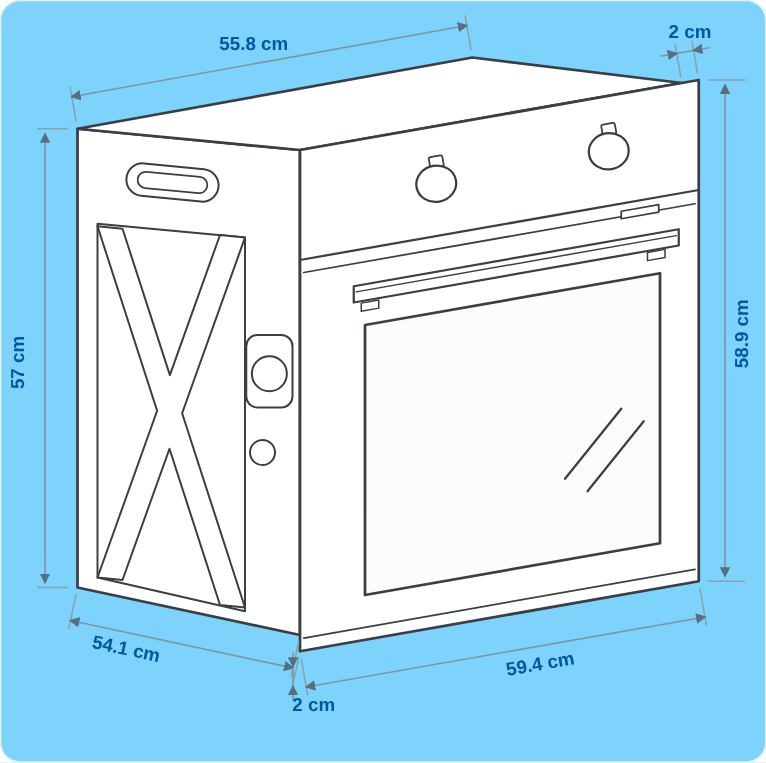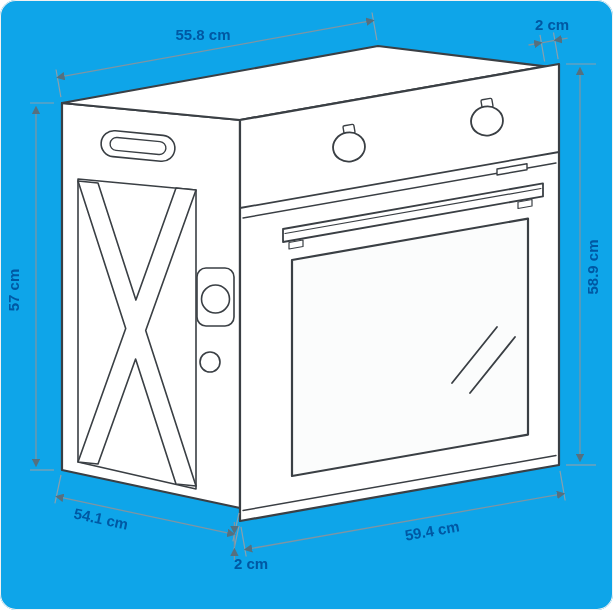--- a/index.html
+++ b/index.html
@@ -1,17 +1,17 @@
 <!DOCTYPE html>
 <html><head>
 <meta charset="utf-8">
 <style>
   html,body{margin:0;padding:0;background:#ffffff;}
   body{width:613px;height:610px;font-family:"Liberation Sans",sans-serif;}
-  .stage{position:relative;width:613px;height:610px;background:#0ea5e9;border-radius:16px;
+  .stage{position:relative;width:613px;height:610px;background:#7dd3fc;border-radius:16px;
          box-shadow:inset 0 0 0 1px #f1f1f1;overflow:hidden;}
   svg{display:block;width:613px;height:610px;}
   
   .draw{stroke:#3a3f44;fill:#ffffff;stroke-linejoin:round;stroke-linecap:round;}
   .w22{stroke-width:2.2;} .w18{stroke-width:1.8;} .w16{stroke-width:1.6;} .w14{stroke-width:1.4;} .w12{stroke-width:1.2;}
   .glass{fill:#fbfcfc;}
   .nofill{fill:none;}
   
   .ext{stroke:#8aa0ad;stroke-width:1.2;fill:none;}
   .dim{stroke:#7e95a3;stroke-width:1.3;fill:none;}

